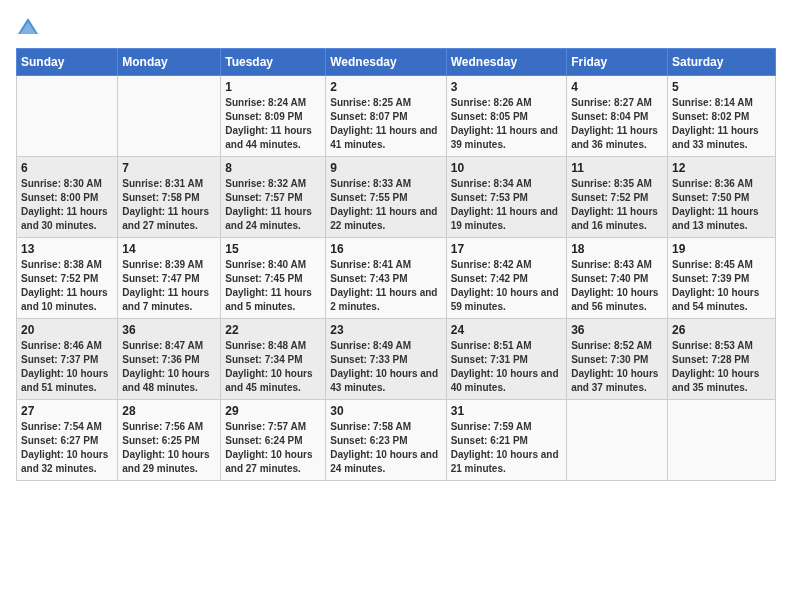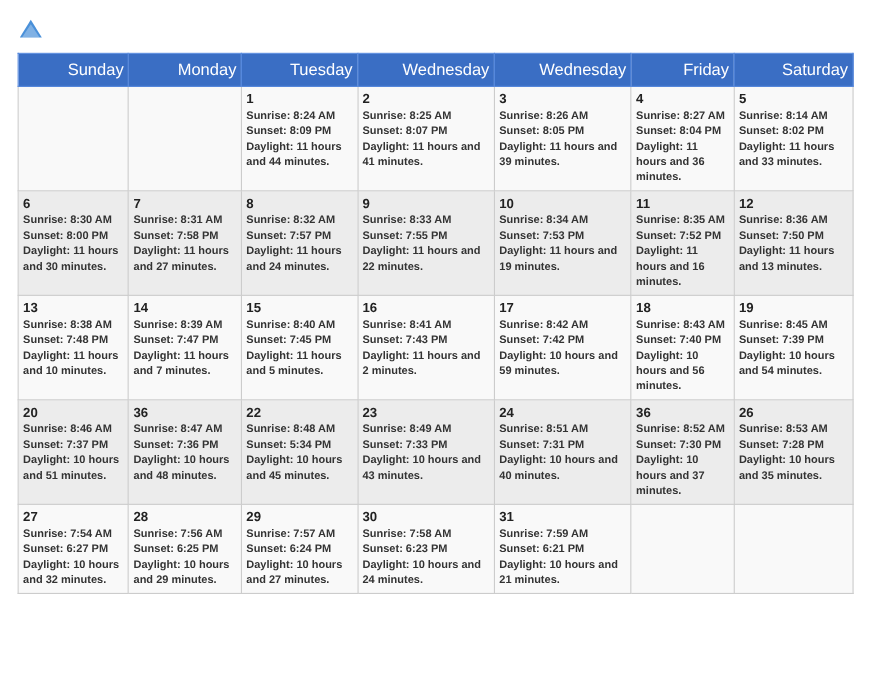--- a/index.html
+++ b/index.html
@@ -56,23 +56,23 @@
       border-collapse: collapse;
       margin-top: 8px;
       font-size: 11px;
     }
     thead tr {
       background-color: #3a6ec4;
       color: #fff;
     }
     thead th {
       padding: 6px 4px;
-      text-align: right;
-      font-size: 15px;
-      font-weight: normal;
+      text-align: left;
+      font-size: 12px;
+      font-weight: bold;
       border: 1px solid #5588dd;
     }
     tbody tr {
       vertical-align: top;
     }
     tbody tr:nth-child(odd) {
       background-color: #f9f9f9;
     }
     tbody tr:nth-child(even) {
       background-color: #ececec;
@@ -205,21 +205,21 @@
           <span class="day-num">12</span>
           <div class="day-info">Sunrise: 8:36 AM
 Sunset: 7:50 PM
 Daylight: 11 hours and 13 minutes.</div>
         </td>
       </tr>
       <tr>
         <td>
           <span class="day-num">13</span>
           <div class="day-info">Sunrise: 8:38 AM
-Sunset: 7:48 PM
+Sunset: 7:52 PM
 Daylight: 11 hours and 10 minutes.</div>
         </td>
         <td>
           <span class="day-num">14</span>
           <div class="day-info">Sunrise: 8:39 AM
 Sunset: 7:47 PM
 Daylight: 11 hours and 7 minutes.</div>
         </td>
         <td>
           <span class="day-num">15</span>
@@ -261,21 +261,21 @@
         </td>
         <td>
           <span class="day-num">36</span>
           <div class="day-info">Sunrise: 8:47 AM
 Sunset: 7:36 PM
 Daylight: 10 hours and 48 minutes.</div>
         </td>
         <td>
           <span class="day-num">22</span>
           <div class="day-info">Sunrise: 8:48 AM
-Sunset: 5:34 PM
+Sunset: 7:34 PM
 Daylight: 10 hours and 45 minutes.</div>
         </td>
         <td>
           <span class="day-num">23</span>
           <div class="day-info">Sunrise: 8:49 AM
 Sunset: 7:33 PM
 Daylight: 10 hours and 43 minutes.</div>
         </td>
         <td>
           <span class="day-num">24</span>

